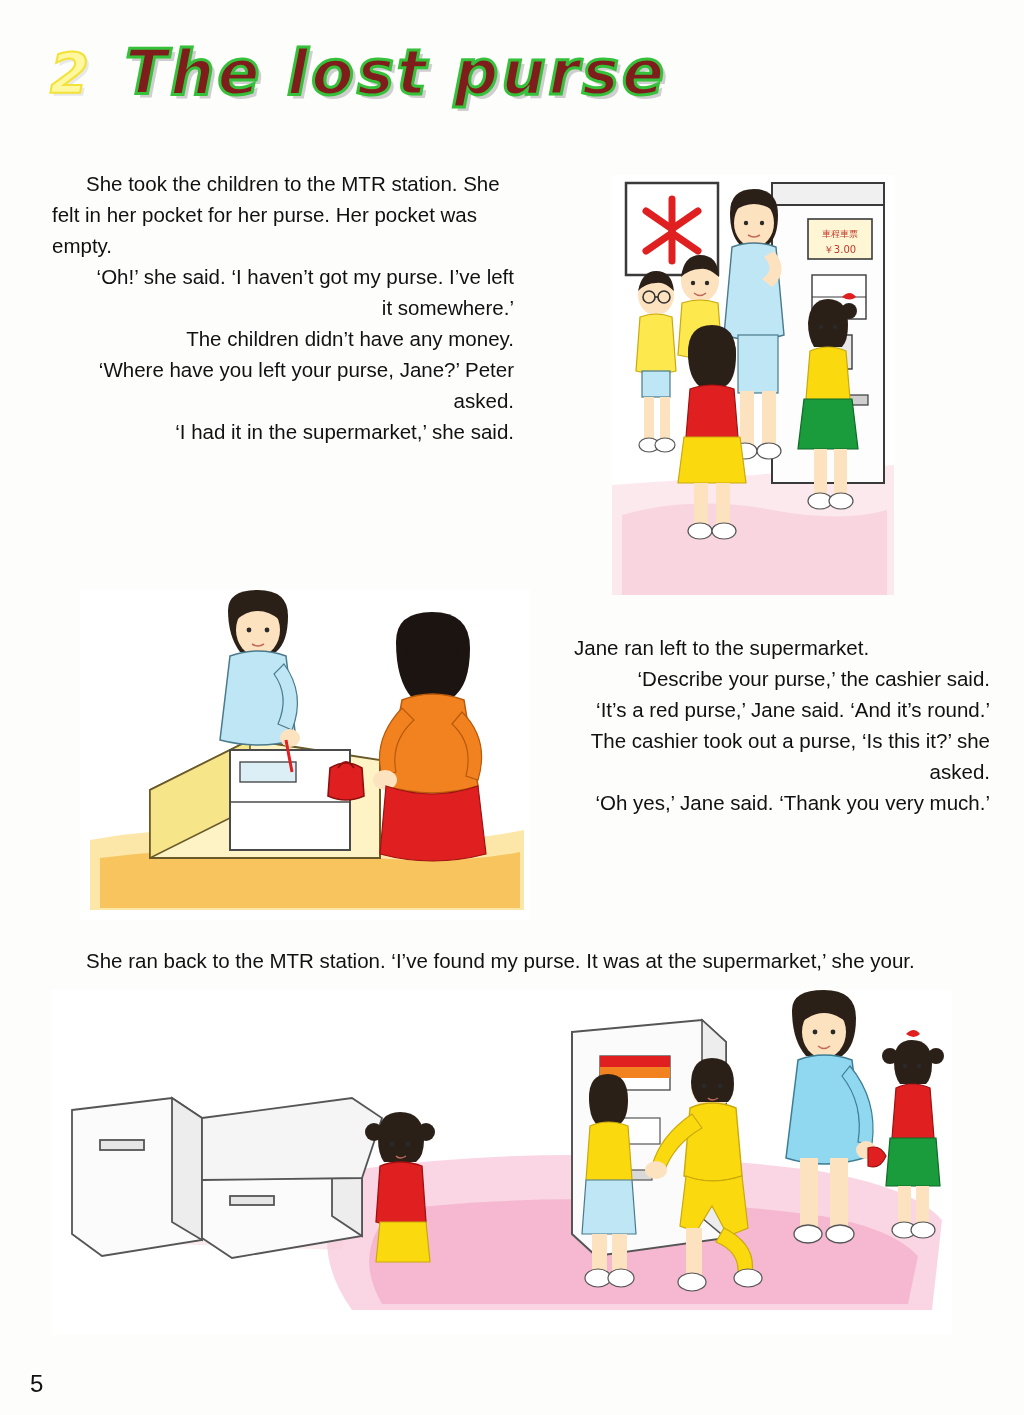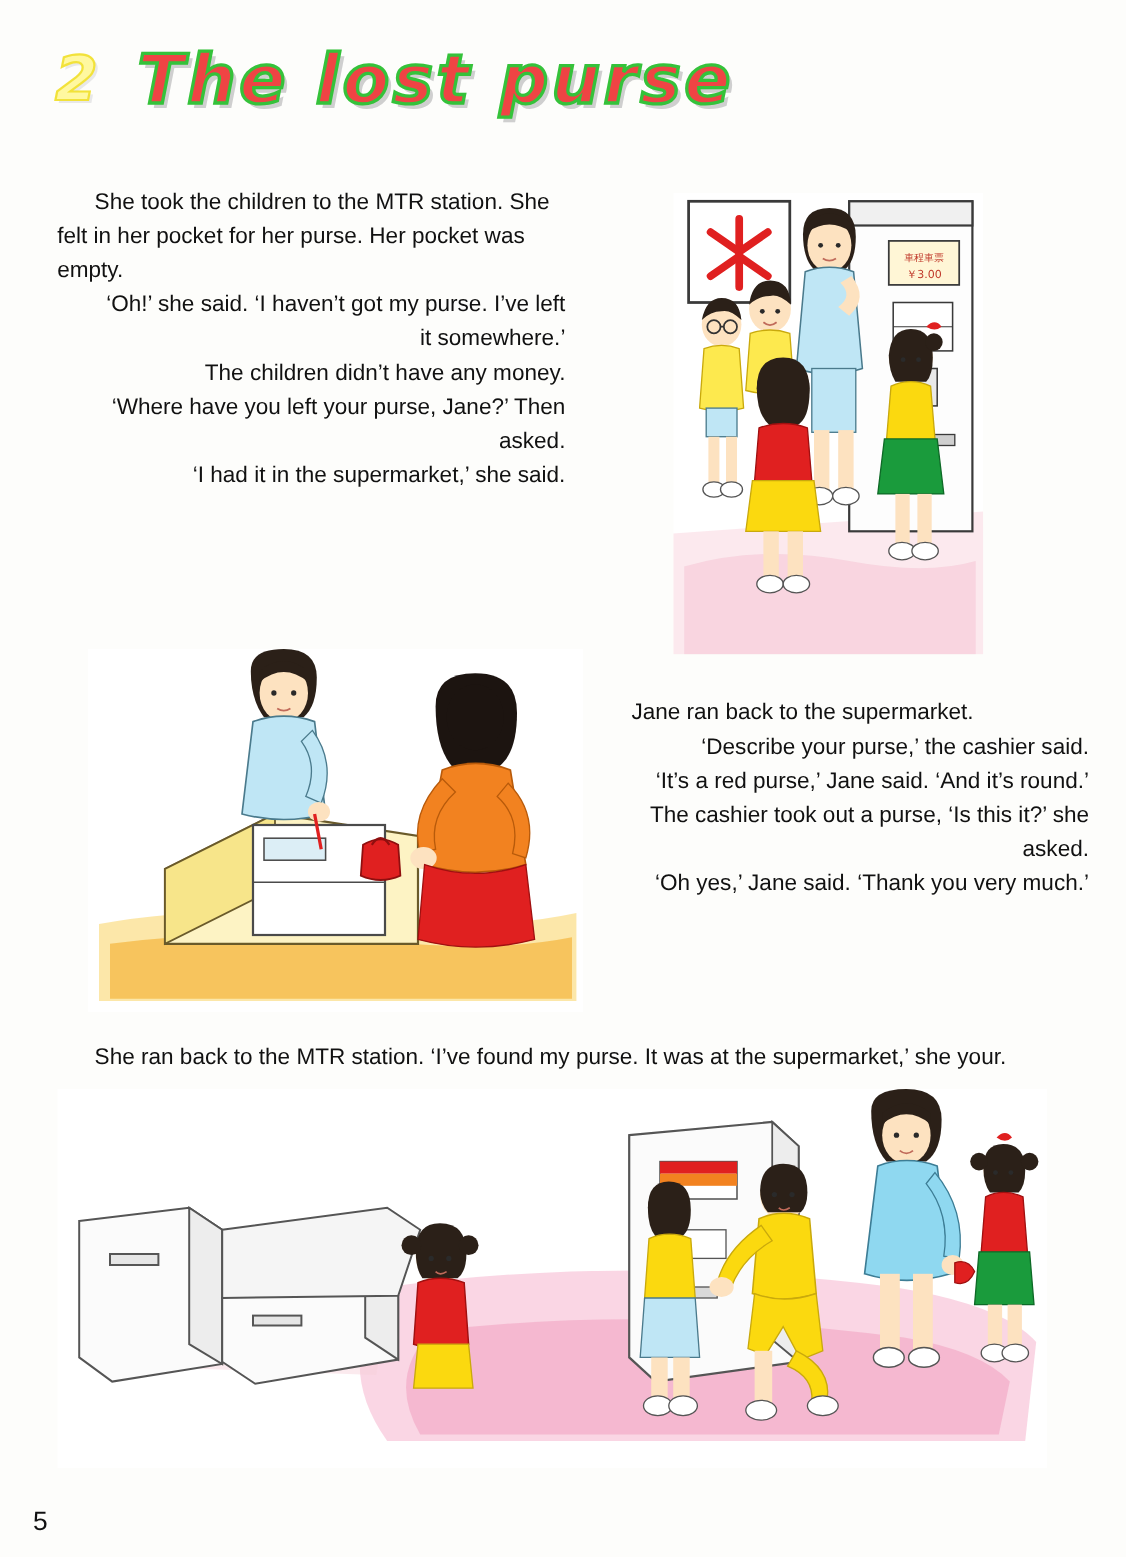--- a/index.html
+++ b/index.html
@@ -39,21 +39,21 @@
     color: #fff8a0;
     -webkit-text-stroke: 2px #f2e23a;
     text-shadow: 3px 3px 0 #e8e8e8;
     line-height: 1;
   }
   .chapter-title {
     font-family: "DejaVu Sans", sans-serif;
     font-size: 62px;
     font-weight: bold;
     font-style: italic;
-    color: #ef4444;
+    color: #7f1d1d;
     -webkit-text-stroke: 3px #35c23a;
     text-shadow: 4px 4px 0 #cfcfcf;
     letter-spacing: 3px;
     line-height: 1;
   }
 
   
   .para {
     font-family: "Liberation Sans", sans-serif;
     font-size: 20.5px;
@@ -124,26 +124,26 @@
 
   <div class="title-row">
     <span class="chapter-number">2</span>
     <span class="chapter-title">The lost purse</span>
   </div>
 
   <div id="col-left-text">
     <p class="para">She took the children to the MTR station. She felt in her pocket for her purse. Her pocket was empty.</p>
     <p class="para">‘Oh!’ she said. ‘I haven’t got my purse. I’ve left it somewhere.’</p>
     <p class="para">The children didn’t have any money.</p>
-    <p class="para">‘Where have you left your purse, Jane?’ Then asked.</p>
+    <p class="para">‘Where have you left your purse, Jane?’ Peter asked.</p>
     <p class="para">‘I had it in the supermarket,’ she said.</p>
   </div>
 
   <div id="col-right-text">
-    <p class="para">Jane ran back to the supermarket.</p>
+    <p class="para">Jane ran left to the supermarket.</p>
     <p class="para">‘Describe your purse,’ the cashier said.</p>
     <p class="para">‘It’s a red purse,’ Jane said. ‘And it’s round.’</p>
     <p class="para">The cashier took out a purse, ‘Is this it?’ she asked.</p>
     <p class="para">‘Oh yes,’ Jane said. ‘Thank you very much.’</p>
   </div>
 
   <div id="full-width-text">
     <p class="para">She ran back to the MTR station. ‘I’ve found my purse. It was at the supermarket,’ she your.</p>
   </div>
 

